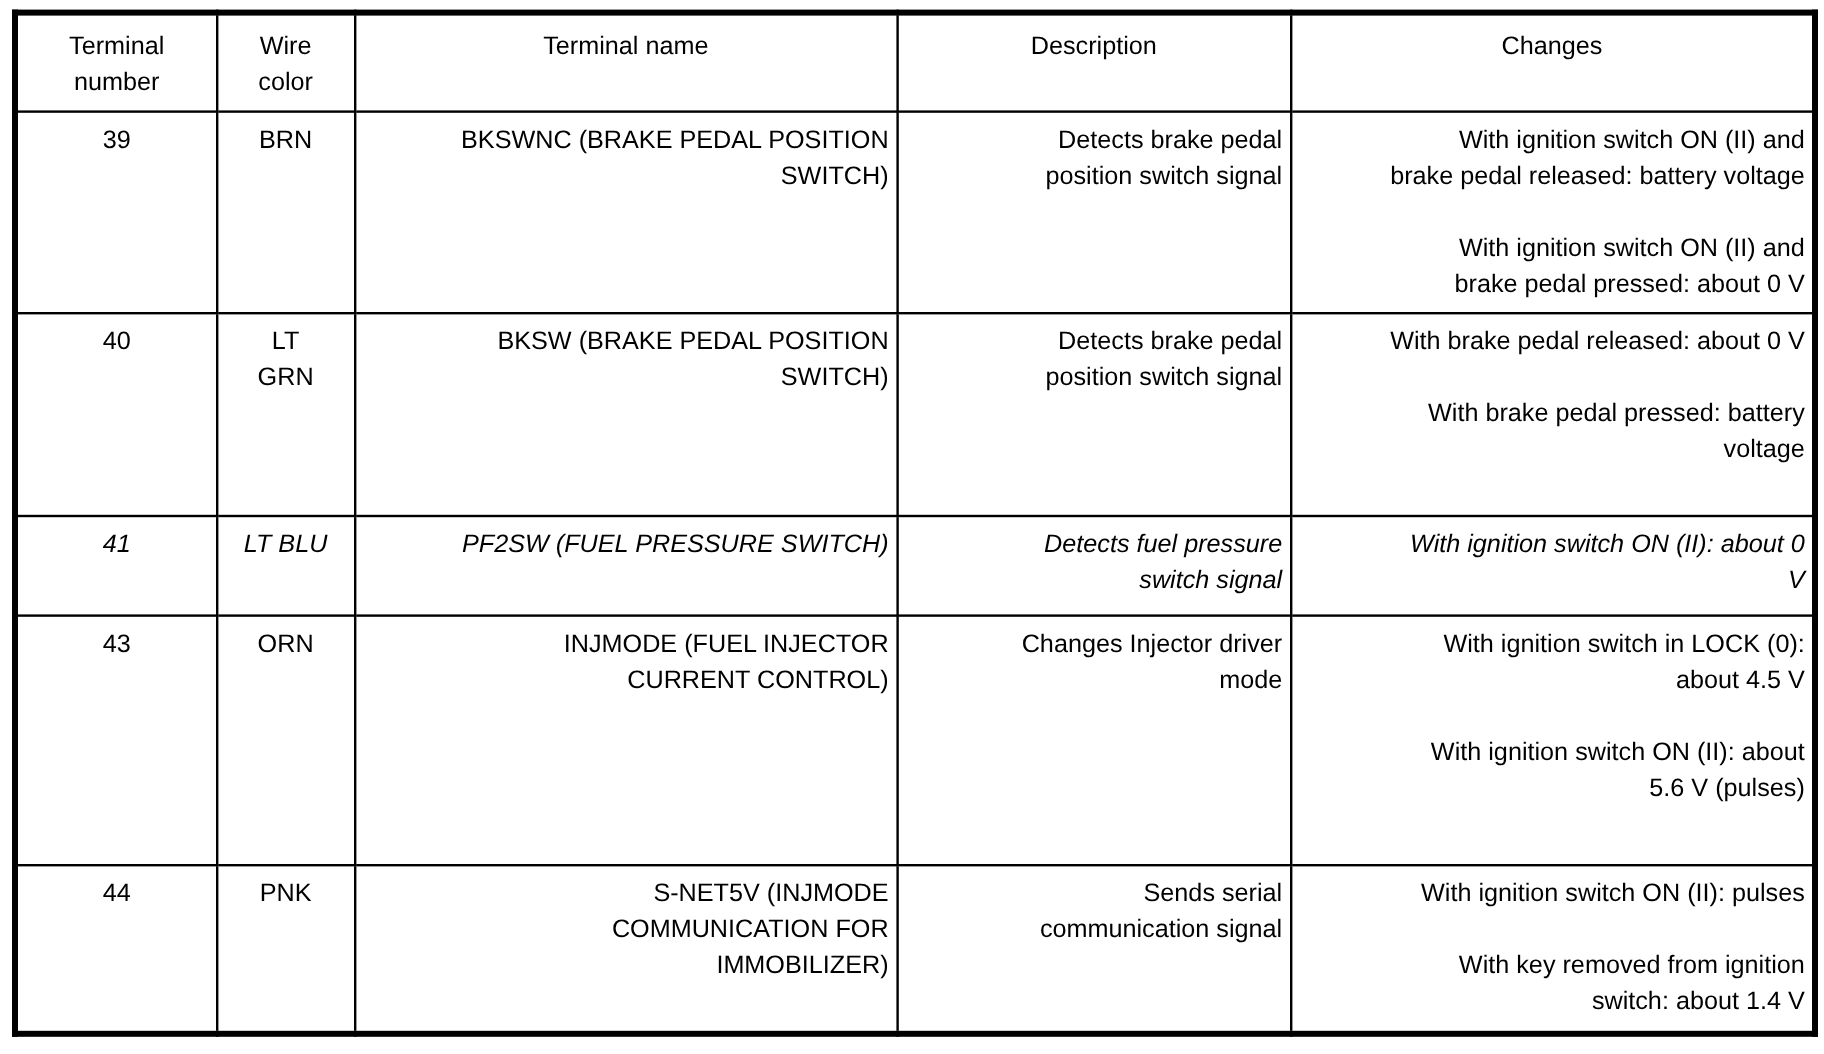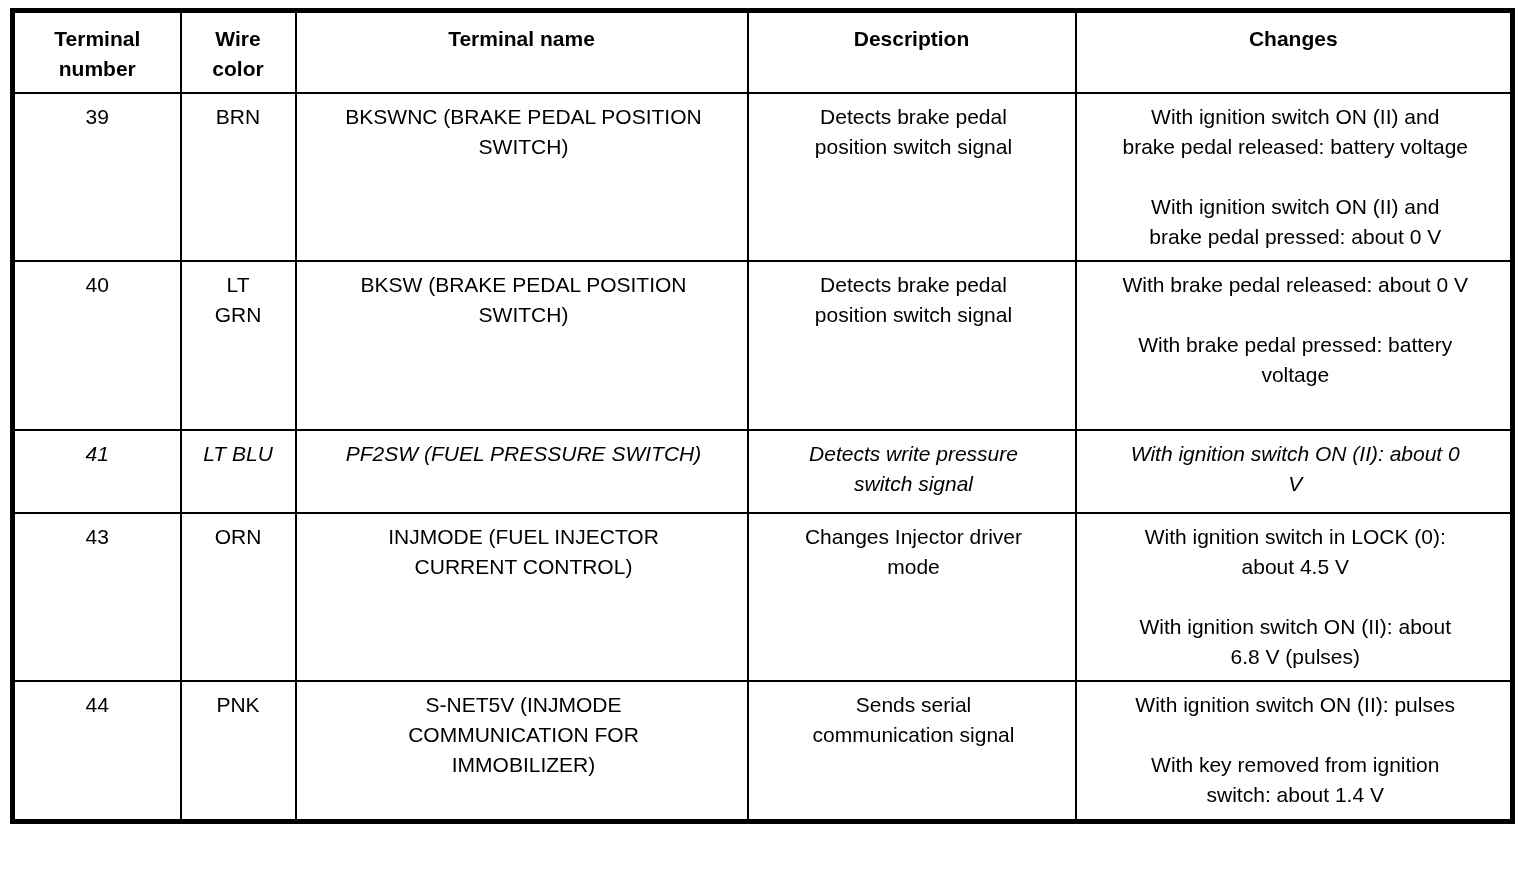--- a/index.html
+++ b/index.html
@@ -28,47 +28,47 @@
   .terminal-table th,
   .terminal-table td {
     border: 2px solid #000000;
     vertical-align: top;
     font-size: 21px;
     line-height: 30px;
     white-space: pre-line;
     overflow: hidden;
   }
   .terminal-table th {
-    font-weight: bold;
+    font-weight: normal;
     text-align: center;
     padding: 11px 4px 0 4px;
   }
   .terminal-table td {
     padding: 8px 6px 0 10px;
-    text-align: center;
+    text-align: right;
   }
   .terminal-table td.c-num,
   .terminal-table td.c-color {
     text-align: center;
     padding-left: 2px;
     padding-right: 2px;
   }
   
   col.w-num   { width: 168px; }
   col.w-color { width: 115px; }
   col.w-name  { width: 452px; }
   col.w-desc  { width: 328px; }
   col.w-sig   { width: 437px; }
   
   tr.h-head { height: 82px; }
   tr.h-r0 { height: 168px; margin-top: 20px; }
   tr.h-r1 { height: 169px; }
   tr.h-r2 { height: 83px; font-style: italic; }
   tr.h-r3 { height: 82px; }
-  tr.h-r4 { height: 168px; }
+  tr.h-r4 { height: 208px; }
   tr.h-r5 { height: 141px; }
 </style>
 </head>
 <body>
 
 <div class="page">
   <table class="terminal-table">
     <colgroup>
       <col class="w-num">
       <col class="w-color">
@@ -111,37 +111,37 @@
 position switch signal</td>
         <td>With brake pedal released: about 0 V
 
 With brake pedal pressed: battery
 voltage</td>
       </tr>
       <tr class="h-r2">
         <td class="c-num">41</td>
         <td class="c-color">LT BLU</td>
         <td>PF2SW (FUEL PRESSURE SWITCH)</td>
-        <td>Detects write pressure
+        <td>Detects fuel pressure
 switch signal</td>
         <td>With ignition switch ON (II): about 0
 V</td>
       </tr>
       <tr class="h-r4">
         <td class="c-num">43</td>
         <td class="c-color">ORN</td>
         <td>INJMODE (FUEL INJECTOR
 CURRENT CONTROL)</td>
         <td>Changes Injector driver
 mode</td>
         <td>With ignition switch in LOCK (0):
 about 4.5 V
 
 With ignition switch ON (II): about
-6.8 V (pulses)</td>
+5.6 V (pulses)</td>
       </tr>
       <tr class="h-r5">
         <td class="c-num">44</td>
         <td class="c-color">PNK</td>
         <td>S-NET5V (INJMODE
 COMMUNICATION FOR
 IMMOBILIZER)</td>
         <td>Sends serial
 communication signal</td>
         <td>With ignition switch ON (II): pulses

